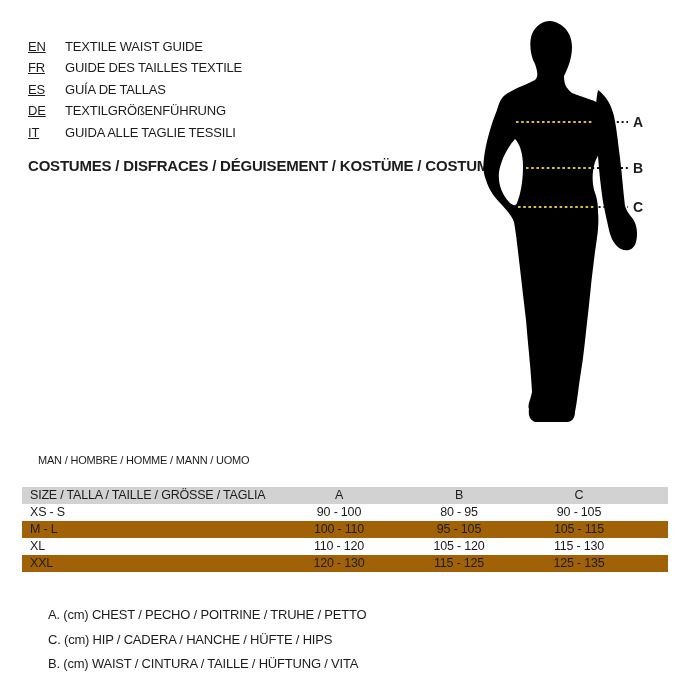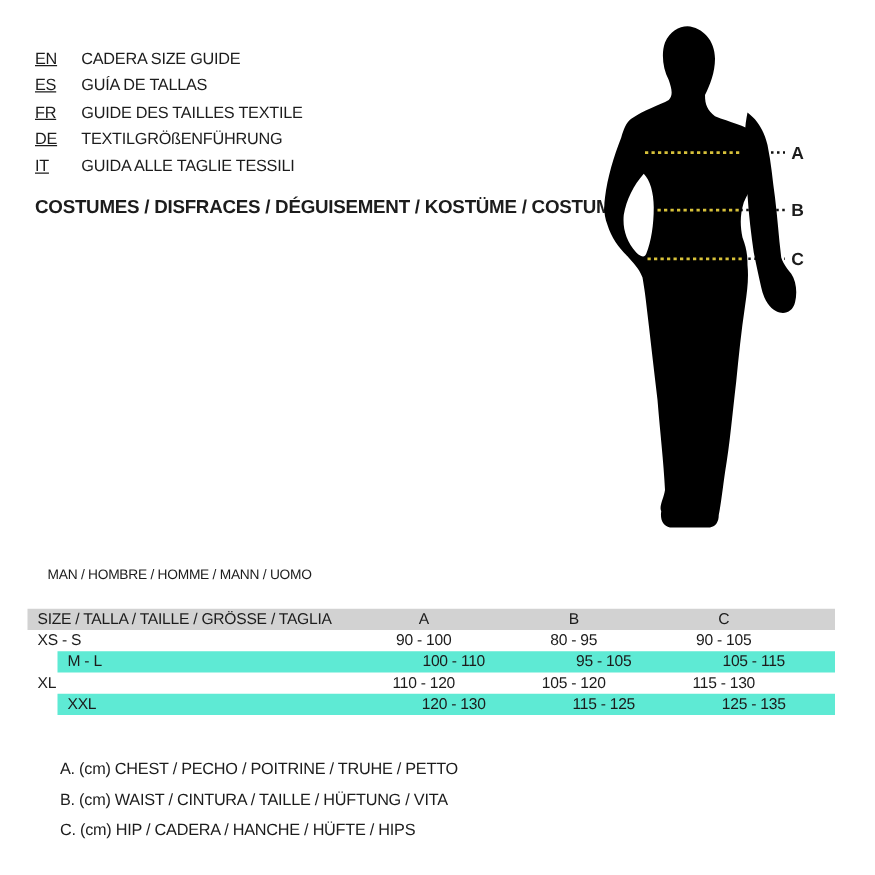--- a/index.html
+++ b/index.html
@@ -17,44 +17,44 @@
     letter-spacing:-0.2px;white-space:nowrap;
   }
   
   .diagram{position:absolute;left:0;top:0;pointer-events:none;}
   .marker-label{font-family:"Liberation Sans",sans-serif;font-size:14px;font-weight:bold;fill:#1c1c1c;}
   
   .table-title{position:absolute;left:38px;top:454px;font-size:11px;letter-spacing:-0.2px;text-align:right;}
   .size-table{position:absolute;left:22px;top:487px;width:646px;font-size:12.5px;letter-spacing:-0.2px;}
   .trow{display:grid;grid-template-columns:257px 120px 120px 120px;padding-right:18px;height:17px;line-height:17px;}
   .trow.head{background:#d2d2d2;}
-  .trow.stripe{background:#5eead4;margin-left:24px;}
+  .trow.stripe{background:#a16207;}
   .cell-size{padding-left:8px;text-align:left;}
   .cell-num{text-align:center;}
   
   .legend{position:absolute;left:28px;top:603px;font-size:13px;letter-spacing:-0.2px;}
   .legend-line{height:24.5px;line-height:24.5px;white-space:nowrap;margin-left:20px;}
 </style>
 </head>
 <body>
 
 <div class="canvas">
 
   <div class="lang-list">
     <div class="lang-row">
       <span class="lang-code">EN</span>
-      <span class="lang-label">CADERA SIZE GUIDE</span>
+      <span class="lang-label">TEXTILE WAIST GUIDE</span>
+    </div>
+    <div class="lang-row">
+      <span class="lang-code">FR</span>
+      <span class="lang-label">GUIDE DES TAILLES TEXTILE</span>
     </div>
     <div class="lang-row">
       <span class="lang-code">ES</span>
       <span class="lang-label">GUÍA DE TALLAS</span>
-    </div>
-    <div class="lang-row">
-      <span class="lang-code">FR</span>
-      <span class="lang-label">GUIDE DES TAILLES TEXTILE</span>
     </div>
     <div class="lang-row">
       <span class="lang-code">DE</span>
       <span class="lang-label">TEXTILGRÖßENFÜHRUNG</span>
     </div>
     <div class="lang-row">
       <span class="lang-code">IT</span>
       <span class="lang-label">GUIDA ALLE TAGLIE TESSILI</span>
     </div>
   </div>
@@ -161,17 +161,17 @@
     <div class="trow stripe">
       <div class="cell-size">XXL</div>
       <div class="cell-num">120 - 130</div>
       <div class="cell-num">115 - 125</div>
       <div class="cell-num">125 - 135</div>
     </div>
   </div>
 
   <div class="legend">
     <div class="legend-line">A. (cm) CHEST / PECHO / POITRINE / TRUHE / PETTO</div>
+    <div class="legend-line">C. (cm) HIP / CADERA / HANCHE / HÜFTE / HIPS</div>
     <div class="legend-line">B. (cm) WAIST / CINTURA / TAILLE / HÜFTUNG / VITA</div>
-    <div class="legend-line">C. (cm) HIP / CADERA / HANCHE / HÜFTE / HIPS</div>
   </div>
 
 </div>
 
 </body></html>

